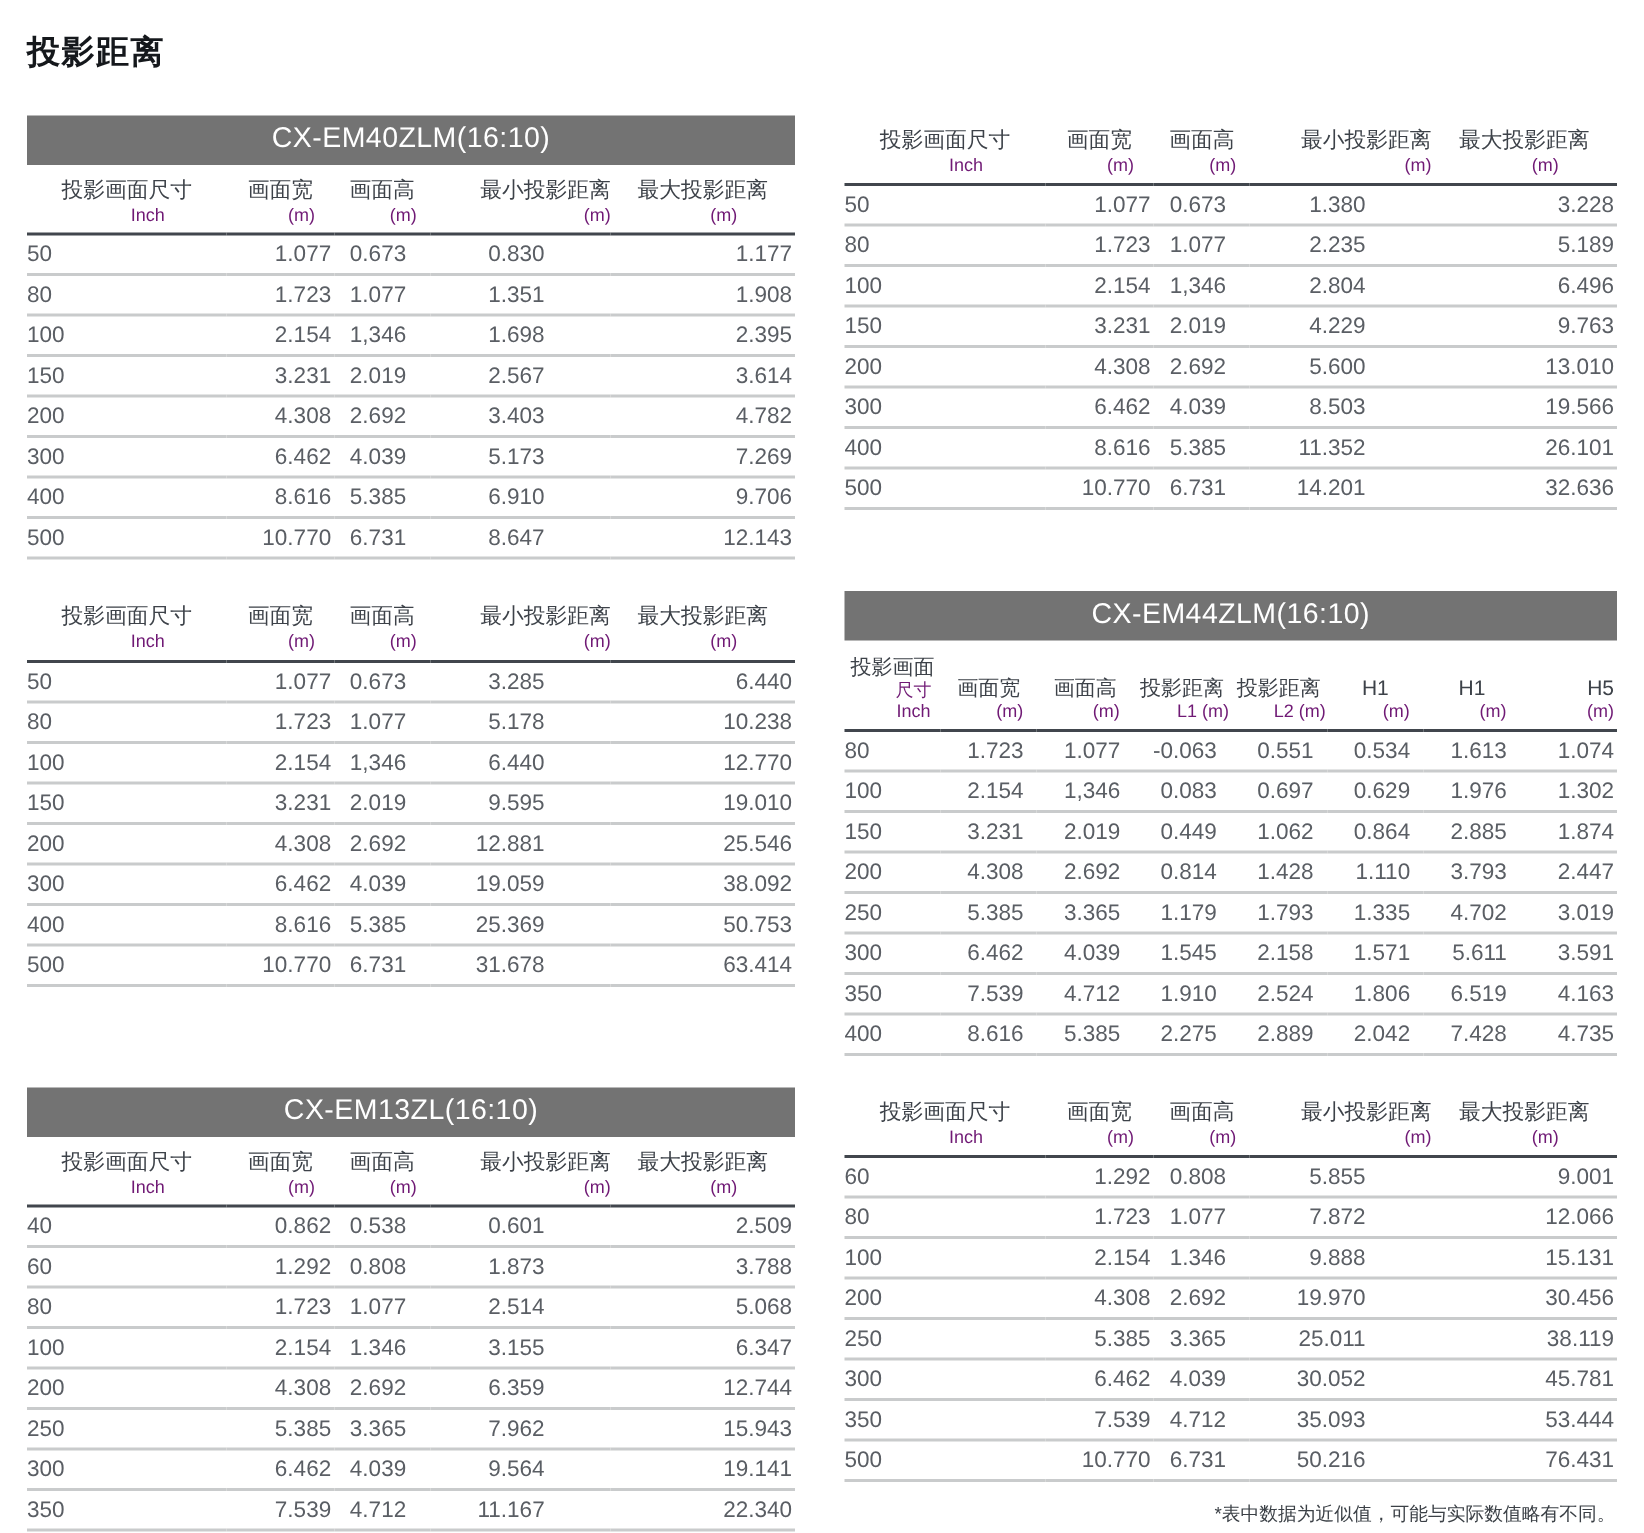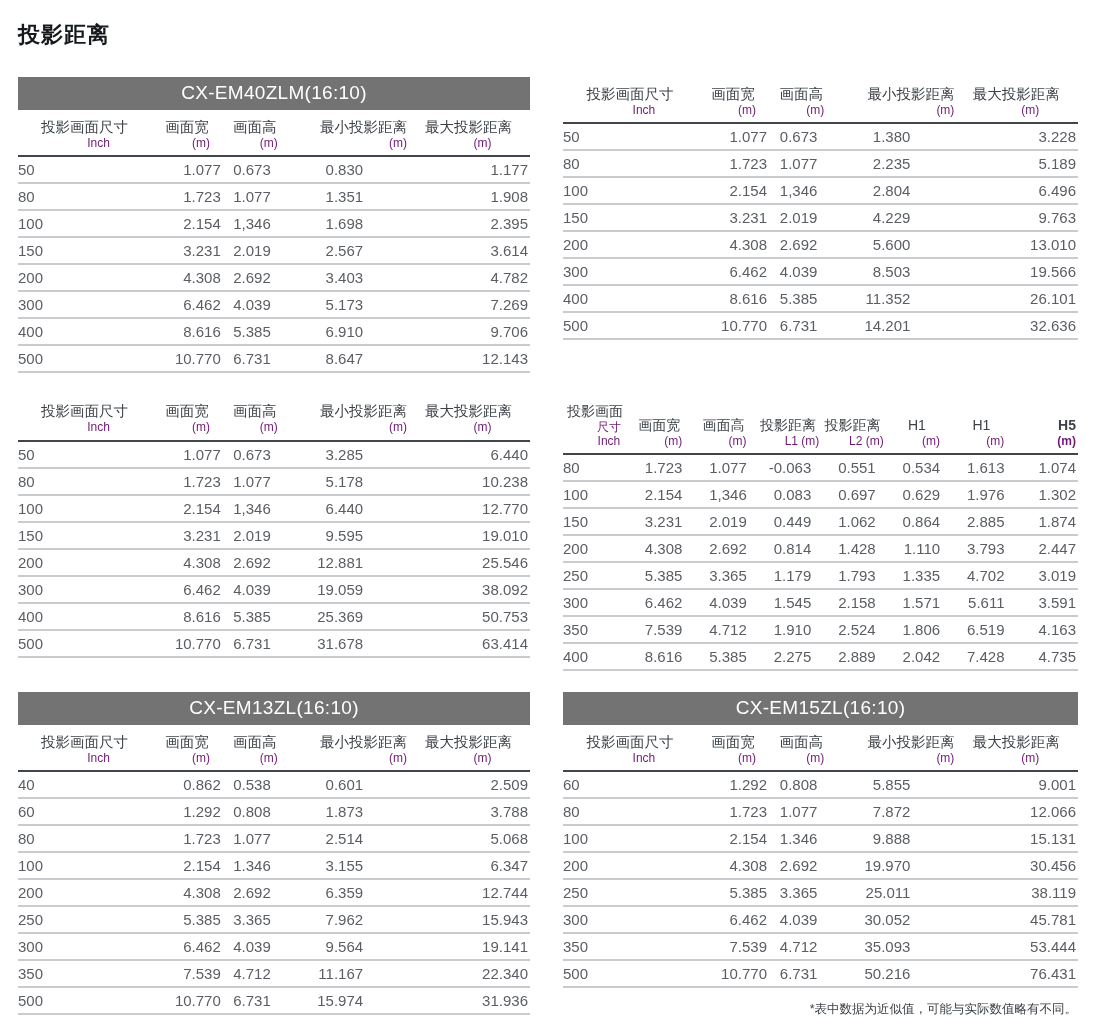--- a/index.html
+++ b/index.html
@@ -51,21 +51,21 @@
   .std td { text-align: right; }
   .std td:nth-child(1) { text-align: left; }
   .std td:nth-child(2) { padding-right: 2px; }
   .std td:nth-child(3) { padding-right: 16px; }
   .std td:nth-child(4) { padding-right: 44px; }
   .std td:nth-child(5) { padding-right: 2px; }
   
   .wide thead th { font-size: 14px; }
   .wide th:nth-child(1) { width: 12.4%; text-align: center; }
   .wide th:nth-child(n+2) { width: 12.5%; }
-  .wide th:nth-child(8) { text-align: right; padding-right: 2px; font-weight: bold; }
+  .wide th:nth-child(8) { text-align: right; padding-right: 2px; }
   .wide td { text-align: right; padding-right: 9px; }
   .wide td:nth-child(1) { text-align: left; padding-right: 0; }
   .wide td:nth-child(8) { padding-right: 2px; }
   .footnote {
     text-align: right; font-size: 12.5px; color: #3b4046;
     margin-top: 13px; padding-right: 1px;
   }
 </style>
 </head>
 <body>
@@ -286,20 +286,21 @@
               <td>10.770</td>
               <td>6.731</td>
               <td>31.678</td>
               <td>63.414</td>
             </tr>
           </tbody>
         </table>
     </section>
 
     <section class="tcard wide">
+      <div class="tbl-title">CX-EM44ZLM(16:10)</div>
       <table>
           <thead>
             <tr>
               <th><span>投影画面</span><span class="sub">尺寸Inch</span></th>
               <th><span>画面宽</span><span class="sub">(m)</span></th>
               <th><span>画面高</span><span class="sub">(m)</span></th>
               <th><span>投影距离</span><span class="sub">L1 (m)</span></th>
               <th><span>投影距离</span><span class="sub">L2 (m)</span></th>
               <th><span>H1</span><span class="sub">(m)</span></th>
               <th><span>H1</span><span class="sub">(m)</span></th>
@@ -465,21 +466,20 @@
               <td>10.770</td>
               <td>6.731</td>
               <td>15.974</td>
               <td>31.936</td>
             </tr>
           </tbody>
         </table>
     </section>
 
     <section class="tcard std">
-      <div class="tbl-title">CX-EM15ZL(16:10)</div>
       <table>
           <thead>
             <tr>
               <th><span>投影画面尺寸</span><span class="sub">Inch</span></th>
               <th><span>画面宽</span><span class="sub">(m)</span></th>
               <th><span>画面高</span><span class="sub">(m)</span></th>
               <th><span>最小投影距离</span><span class="sub">(m)</span></th>
               <th><span>最大投影距离</span><span class="sub">(m)</span></th>
             </tr>
           </thead>

